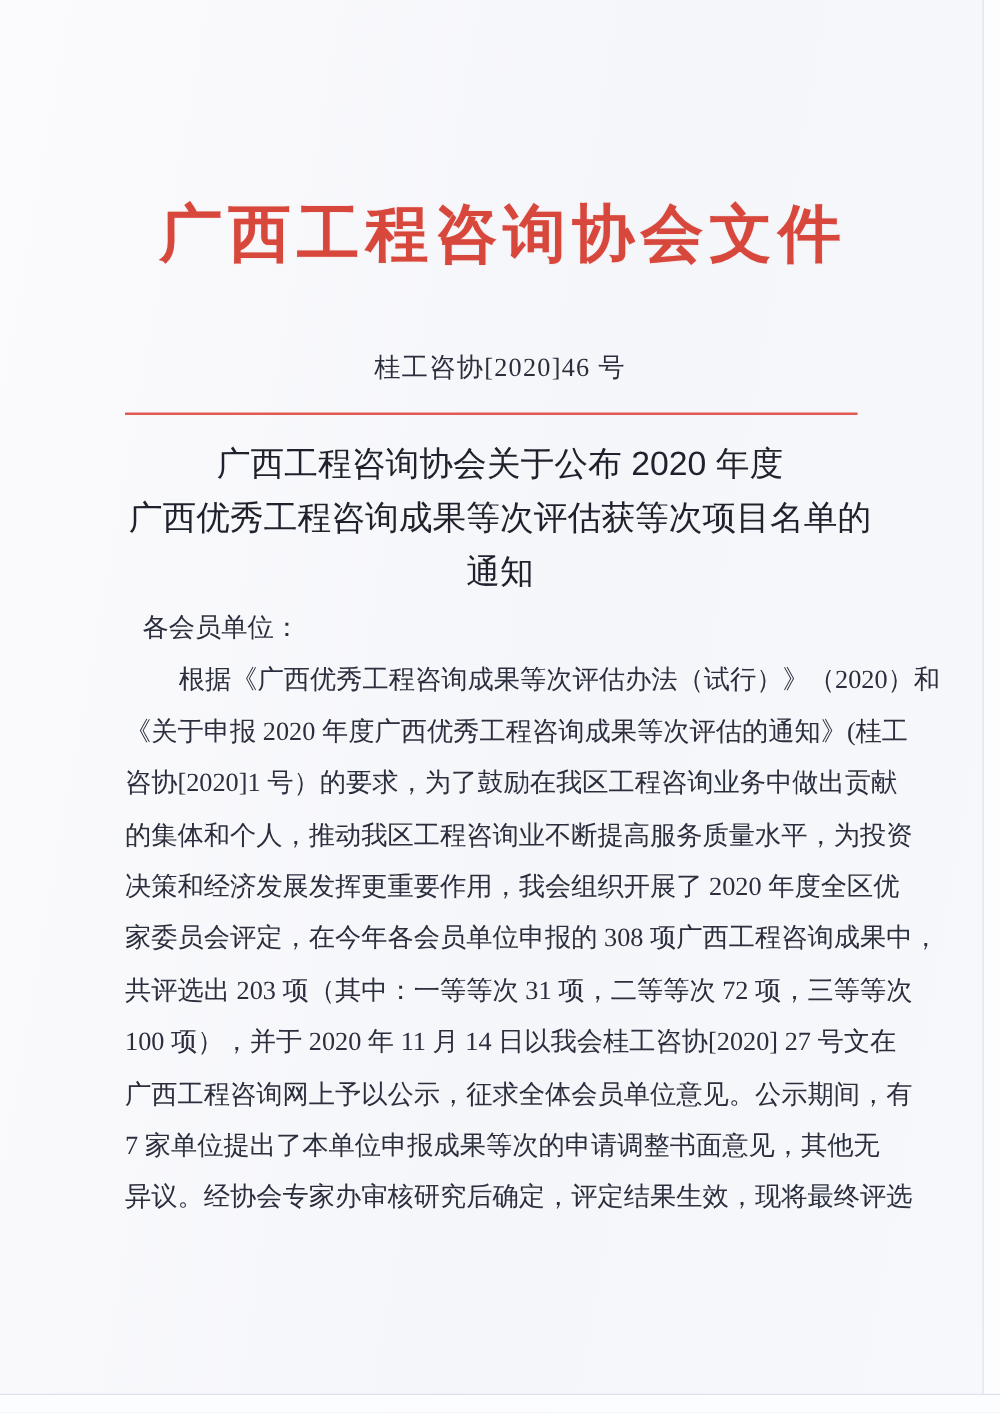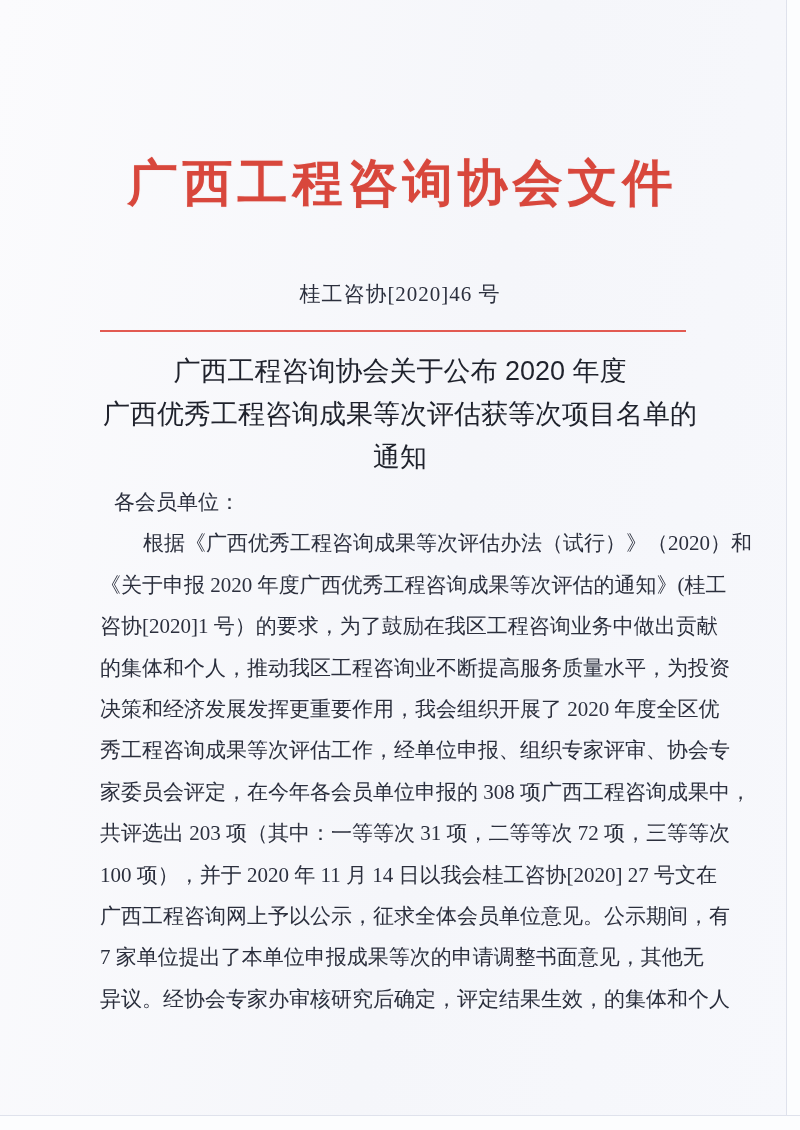--- a/index.html
+++ b/index.html
@@ -29,21 +29,21 @@
     position: absolute; top: 1116px; left: 0; width: 800px; height: 14px;
     background: #fcfdfe;
   }
   .scan-edge-bottom {
     position: absolute; top: 1115px; left: 0; width: 800px; height: 1px;
     background: #dfe2ec;
   }
   .banner-title {
     position: absolute; top: 158px; left: 0; width: 100%;
     text-align: center;
-    font-family: Liberation Mono, monospace;
+    font-family: Liberation Sans, sans-serif;
     font-weight: bold;
     font-size: 50px;
     line-height: 58px;
     letter-spacing: 5px;
     text-indent: 5px;
     color: var(--banner-red, #d8473c);
     text-shadow: 0 0 1px rgba(216, 71, 60, 0.35);
   }
   .doc-number {
     position: absolute; top: 280px; left: 0; width: 100%;
@@ -109,22 +109,21 @@
     <div class="heading-line">通知</div>
   </div>
 
   <div class="body-block">
     <div class="body-line salutation">各会员单位：</div>
     <div class="body-line indent">根据《广西优秀工程咨询成果等次评估办法（试行）》（2020）和</div>
     <div class="body-line">《关于申报 2020 年度广西优秀工程咨询成果等次评估的通知》(桂工</div>
     <div class="body-line">咨协[2020]1 号）的要求，为了鼓励在我区工程咨询业务中做出贡献</div>
     <div class="body-line">的集体和个人，推动我区工程咨询业不断提高服务质量水平，为投资</div>
     <div class="body-line">决策和经济发展发挥更重要作用，我会组织开展了 2020 年度全区优</div>
-    <div class="body-line">秀工程咨询成果等次评估工作，经单位申报、组织专家评审、协会专</div>
     <div class="body-line">家委员会评定，在今年各会员单位申报的 308 项广西工程咨询成果中，</div>
     <div class="body-line">共评选出 203 项（其中：一等等次 31 项，二等等次 72 项，三等等次</div>
     <div class="body-line">100 项），并于 2020 年 11 月 14 日以我会桂工咨协[2020] 27 号文在</div>
     <div class="body-line">广西工程咨询网上予以公示，征求全体会员单位意见。公示期间，有</div>
     <div class="body-line">7 家单位提出了本单位申报成果等次的申请调整书面意见，其他无</div>
-    <div class="body-line">异议。经协会专家办审核研究后确定，评定结果生效，的集体和个人</div>
+    <div class="body-line">异议。经协会专家办审核研究后确定，评定结果生效，现将最终评选</div>
   </div>
 
 </div>
 
 </body></html>

